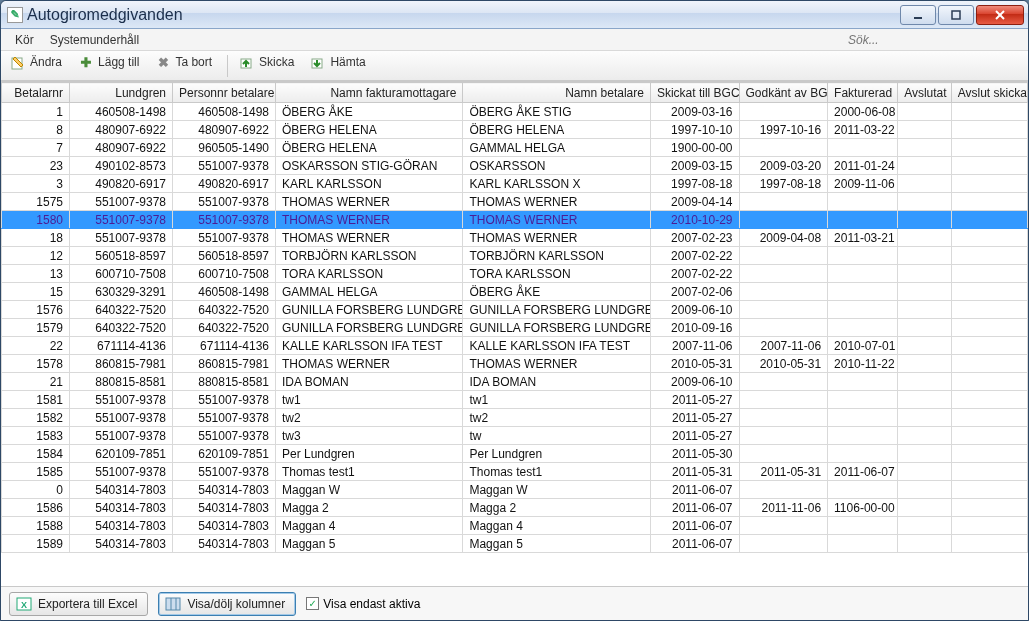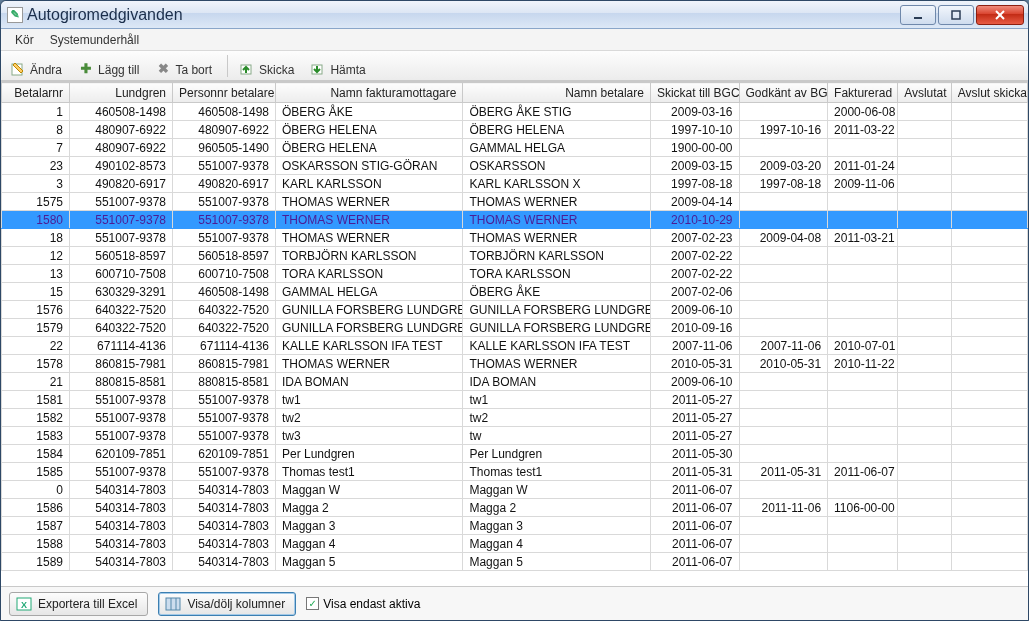--- a/index.html
+++ b/index.html
@@ -86,21 +86,21 @@
     background: linear-gradient(to bottom, #fdfdfd, #ececec);
     border-bottom: 1px solid #c9c9c9;
     display:flex;
     align-items:center;
     padding: 0 4px;
     gap: 2px;
   }
   .tool-btn {
     height: 24px;
     padding: 0 8px 0 4px;
-    display:flex; align-items:flex-end; gap:4px;
+    display:flex; align-items:flex-start; gap:4px;
     border: 1px solid transparent;
     border-radius:3px;
     color:#333;
   }
   .tool-sep {
     width:1px; height:22px;
     background:#c9c9c9;
     margin: 0 4px;
   }
   .tool-icon { width:16px; height:16px; display:inline-flex; align-items:center; justify-content:center; font-size:13px; }
@@ -215,20 +215,23 @@
             <line x1="10" y1="2" x2="2" y2="10" stroke="#fff" stroke-width="2"></line>
           </svg>
       </div>
     </div>
   </div>
 
   <div class="menubar">
     <div class="menu-item">Kör</div>
     <div class="menu-item">Systemunderhåll</div>
     <div class="menu-spacer"></div>
+    <div class="search-box">
+      <input type="text" placeholder="Sök..." style="">
+    </div>
   </div>
 
   <div class="toolbar">
     <div class="tool-btn">
       <span class="tool-icon">
         <svg width="16" height="16" viewBox="0 0 16 16">
             <rect x="2" y="3" width="10" height="11" fill="#fff" stroke="#8a8"></rect>
             <path d="M5 2 L13 10 L11 12 L3 4 Z" fill="#fc6" stroke="#b80"></path>
           </svg>
       </span>
@@ -563,32 +566,20 @@
               <td class="num">540314-7803</td>
               <td>Magga 2</td>
               <td>Magga 2</td>
               <td class="num">2011-06-07</td>
               <td class="num">2011-11-06</td>
               <td class="num">1106-00-00</td>
               <td></td>
               <td></td>
             </tr>
             <tr>
-              <td class="num">1587</td>
-              <td class="num">540314-7803</td>
-              <td class="num">540314-7803</td>
-              <td>Maggan 3</td>
-              <td>Maggan 3</td>
-              <td class="num">2011-06-07</td>
-              <td class="num"></td>
-              <td class="num"></td>
-              <td></td>
-              <td></td>
-            </tr>
-            <tr>
               <td class="num">1588</td>
               <td class="num">540314-7803</td>
               <td class="num">540314-7803</td>
               <td>Maggan 4</td>
               <td>Maggan 4</td>
               <td class="num">2011-06-07</td>
               <td class="num"></td>
               <td class="num"></td>
               <td></td>
               <td></td>

